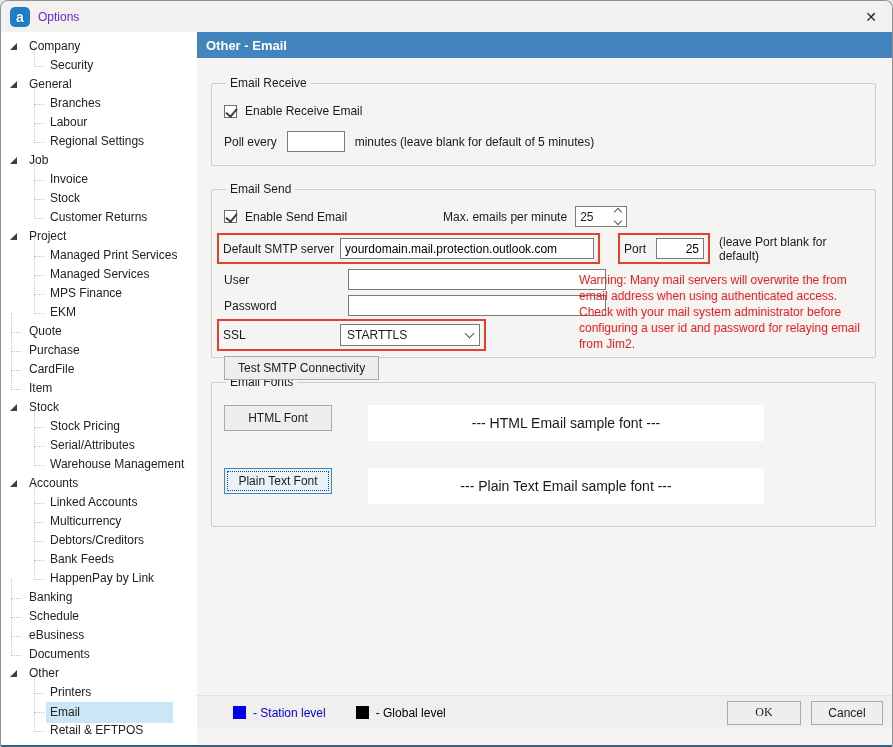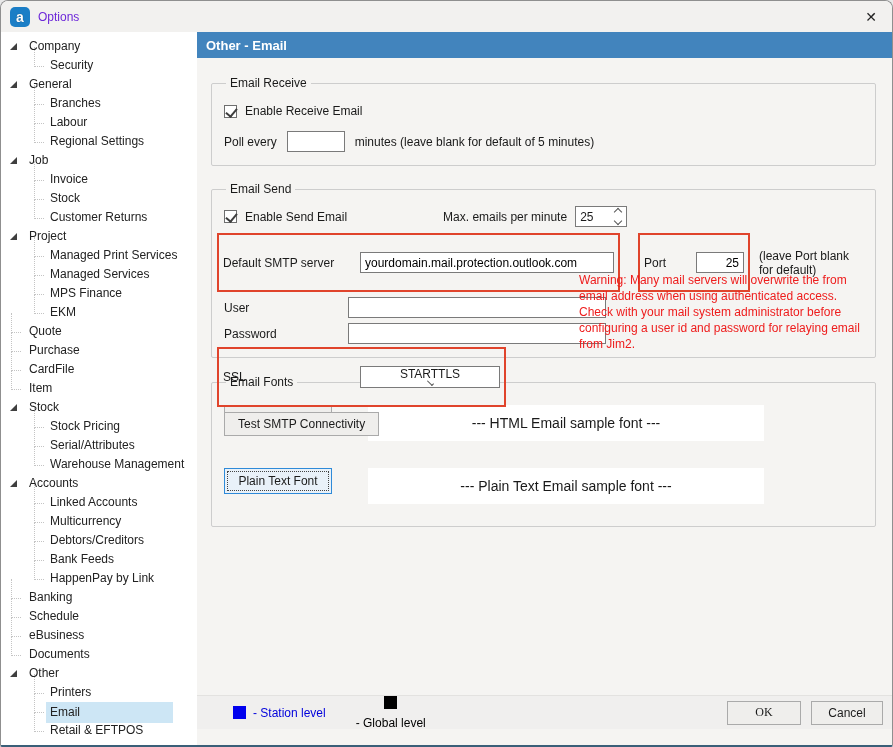--- a/index.html
+++ b/index.html
@@ -44,41 +44,41 @@
     border-right:2px solid #3e3e3e; border-bottom:2px solid #3e3e3e; transform:rotate(40deg); }
   .cbx-label{ margin-left:8px; }
   input[type=text]{ height:21px; border:1px solid #7a7a7a; background:#fff; font-family:"Liberation Sans",sans-serif;
     font-size:12px; padding:0 4px; }
   .spinner{ width:52px; height:21px; border:1px solid #7a7a7a; background:#fff; display:flex; align-items:center; }
   .spinner .val{ flex:1; padding-left:4px; }
   .spin-arrows{ width:15px; display:flex; flex-direction:column; align-items:center; gap:3px; padding-right:2px; }
   .chev{ width:6px; height:6px; border-right:1px solid #555; border-bottom:1px solid #555; }
   .chev.up{ transform:rotate(-135deg); margin-top:3px; }
   .chev.down{ transform:rotate(45deg); margin-bottom:3px; }
-  .red-wrap{ border:2px solid #e0442c; padding:17px 4px; display:flex; align-items:center; background:transparent;gap:20px; }
+  .red-wrap{ border:2px solid #e0442c; padding:3px 4px; display:flex; align-items:center; background:transparent; }
   .lbl{ color:#1a1a1a; }
   .select-box{ width:140px; height:22px; border:1px solid #7a7a7a; background:#fff; display:flex; align-items:center;
-    padding:0 6px;flex-direction:column; }
+    padding:0 6px; }
   .select-box .sel-val{ flex:1; }
   .select-chev{ width:7px; height:7px; border-right:1px solid #555; border-bottom:1px solid #555;
     transform:rotate(45deg); margin-bottom:3px; }
   .btn{ background:#efeeec; border:1px solid #aaa; font-family:"Liberation Sans",sans-serif; font-size:12px;
     padding:4px 13px; color:#1a1a1a; }
   .warning-text{ position:absolute; right:12px; top:76px; width:284px; color:#ee1c1c; line-height:16px; }
   
   .font-btn{ width:108px; height:26px; }
   .font-btn.focused{ background:#e9f1f9; border:1px solid #2f8ad8; outline:1px dotted #444; outline-offset:-4px; }
   .sample-box{ width:396px; height:36px; background:#fff; display:flex; align-items:center; justify-content:center;
     font-size:14px; margin-left:36px; }
   
   .footer{ position:absolute; left:0; right:0; bottom:16px; height:34px; background:#f0efee; display:flex;
     align-items:center; padding:0 9px 0 36px; border-top:1px solid #e3e2e0; }
   .swatch{ width:13px; height:13px; display:inline-block; }
   .legend-item{ display:flex; align-items:center; gap:7px; }
-  .legend-item + .legend-item{ margin-left:30px;flex-direction:column; }
+  .legend-item + .legend-item{ margin-left:30px; }
   .station-text{ color:#0000dc; }
   .global-text{ color:#000; }
   .footer .btn{ width:74px; height:24px; padding:0; }
   .footer .ok{ margin-left:auto;font-family:Liberation Serif, serif; }
   .footer .cancel{ margin-left:10px; width:72px; }
 </style>
 </head>
 <body>
 
 <div class="window">

